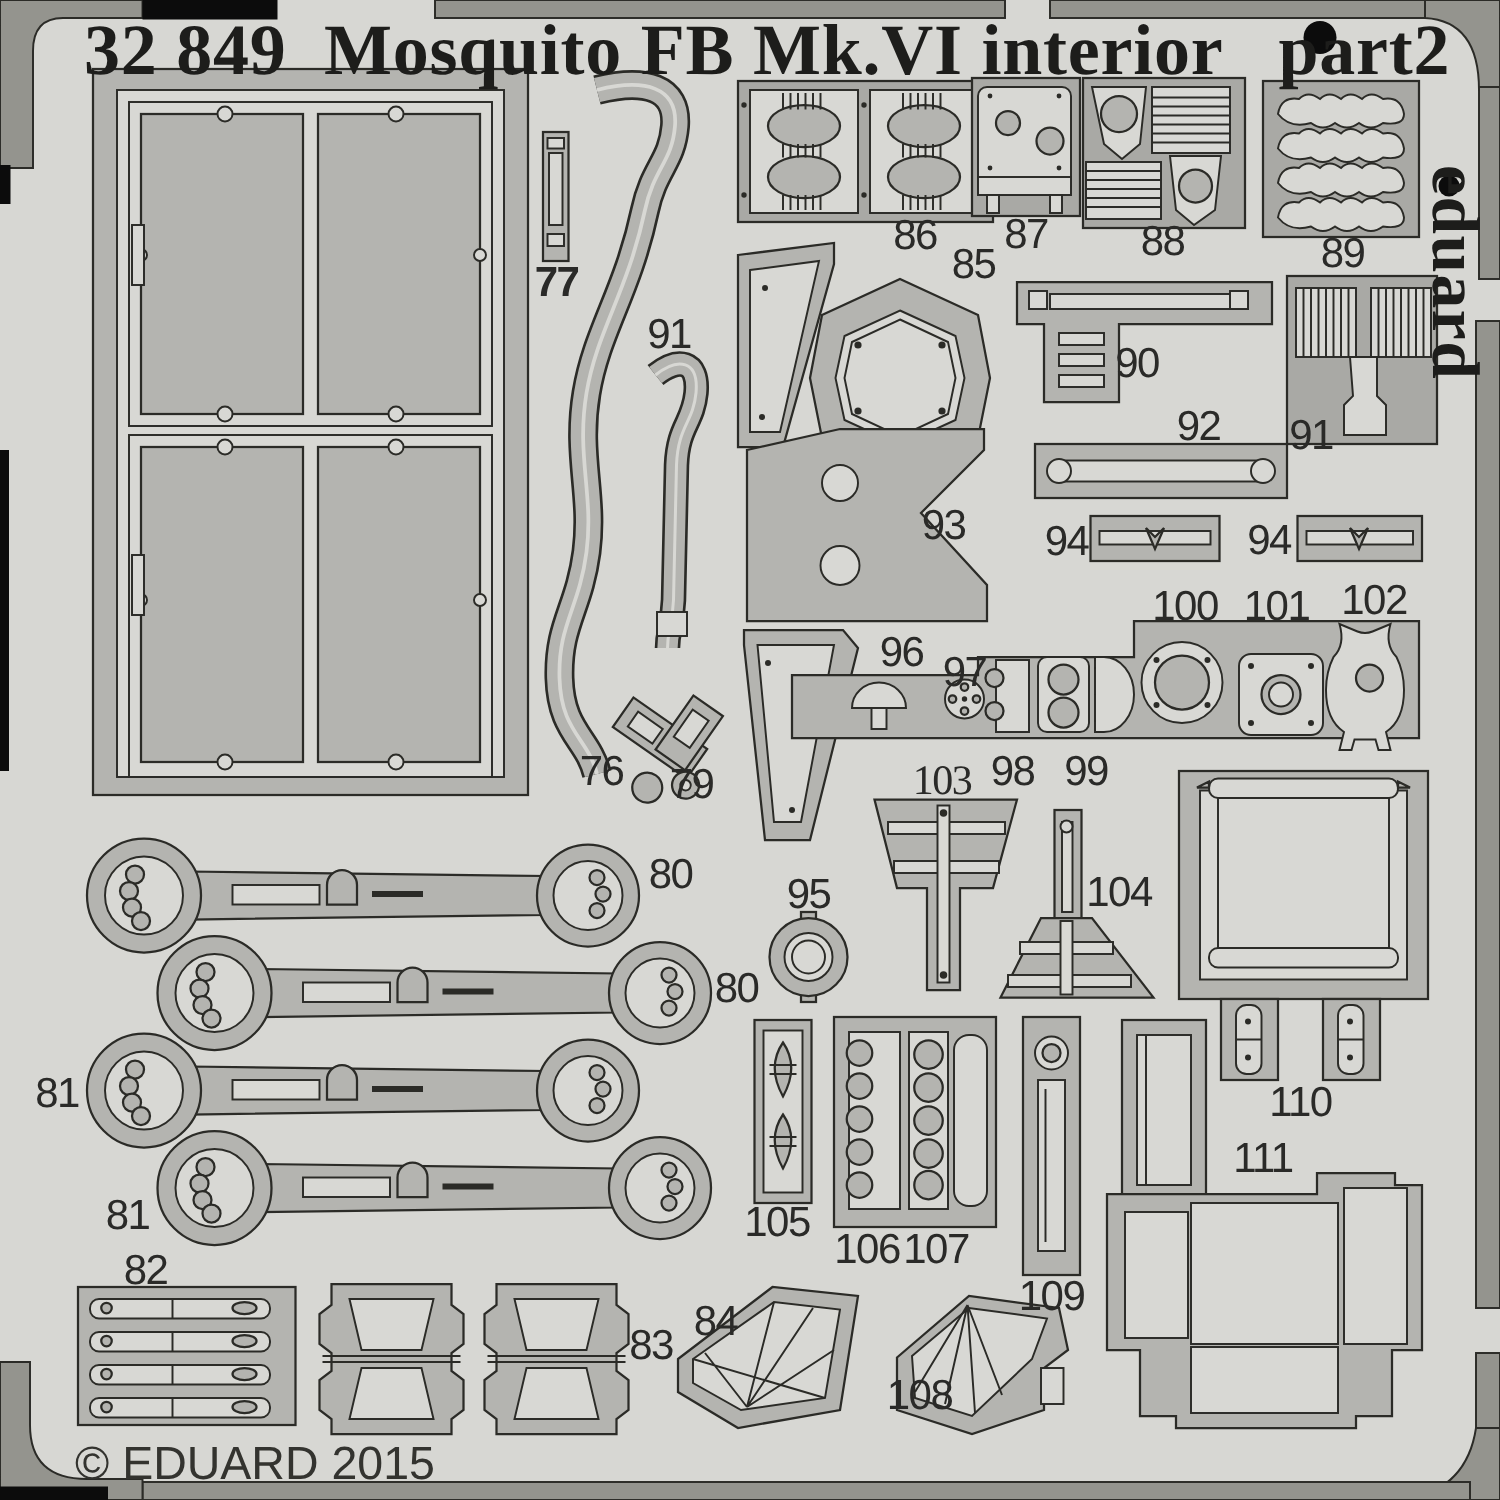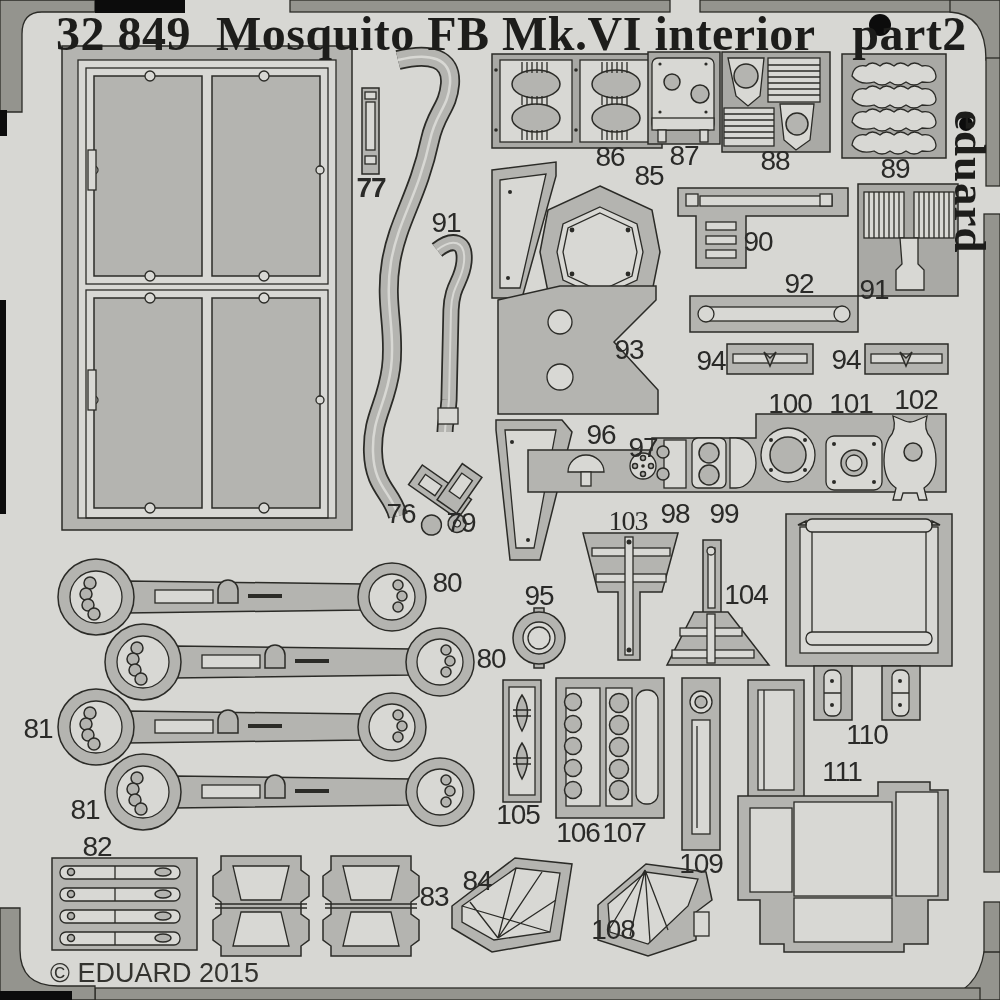--- a/index.html
+++ b/index.html
@@ -17,21 +17,21 @@
   .blk{fill:var(--tab-black);stroke:none;}
   .out{fill:var(--outside-bg);stroke:var(--outline);stroke-width:1.3;}
   .ink{fill:none;stroke:var(--outline);stroke-width:1.3;}
   .dot{fill:var(--outline);stroke:none;}
   .title{position:absolute;left:56px;top:6px;width:900px;
          font-family:"Liberation Serif",serif;font-weight:bold;font-size:48px;
          color:var(--text-color);white-space:pre;letter-spacing:.5px;}
   .brand{position:absolute;left:944px;top:110px;height:170px;
          font-family:"Liberation Serif",serif;font-weight:bold;font-size:45px;
          color:var(--text-color);writing-mode:vertical-rl;letter-spacing:1px;}
-  .copyright{position:absolute;left:50px;top:958px;font-size:27px;color:#33332f;}
+  .copyright{position:absolute;left:50px;top:958px;font-size:31px;color:#33332f;}
   .madein{position:absolute;right:60px;top:960px;font-size:31px;color:#33332f;}
   .plabel{position:absolute;transform:translate(-50%,-50%);
           font-size:28px;letter-spacing:-1px;color:var(--label-color);}
 </style>
 </head>
 <body>
 
 <div class="sheet">
 <svg width="1000" height="1000" viewBox="0 0 1000 1000">
   <defs>

